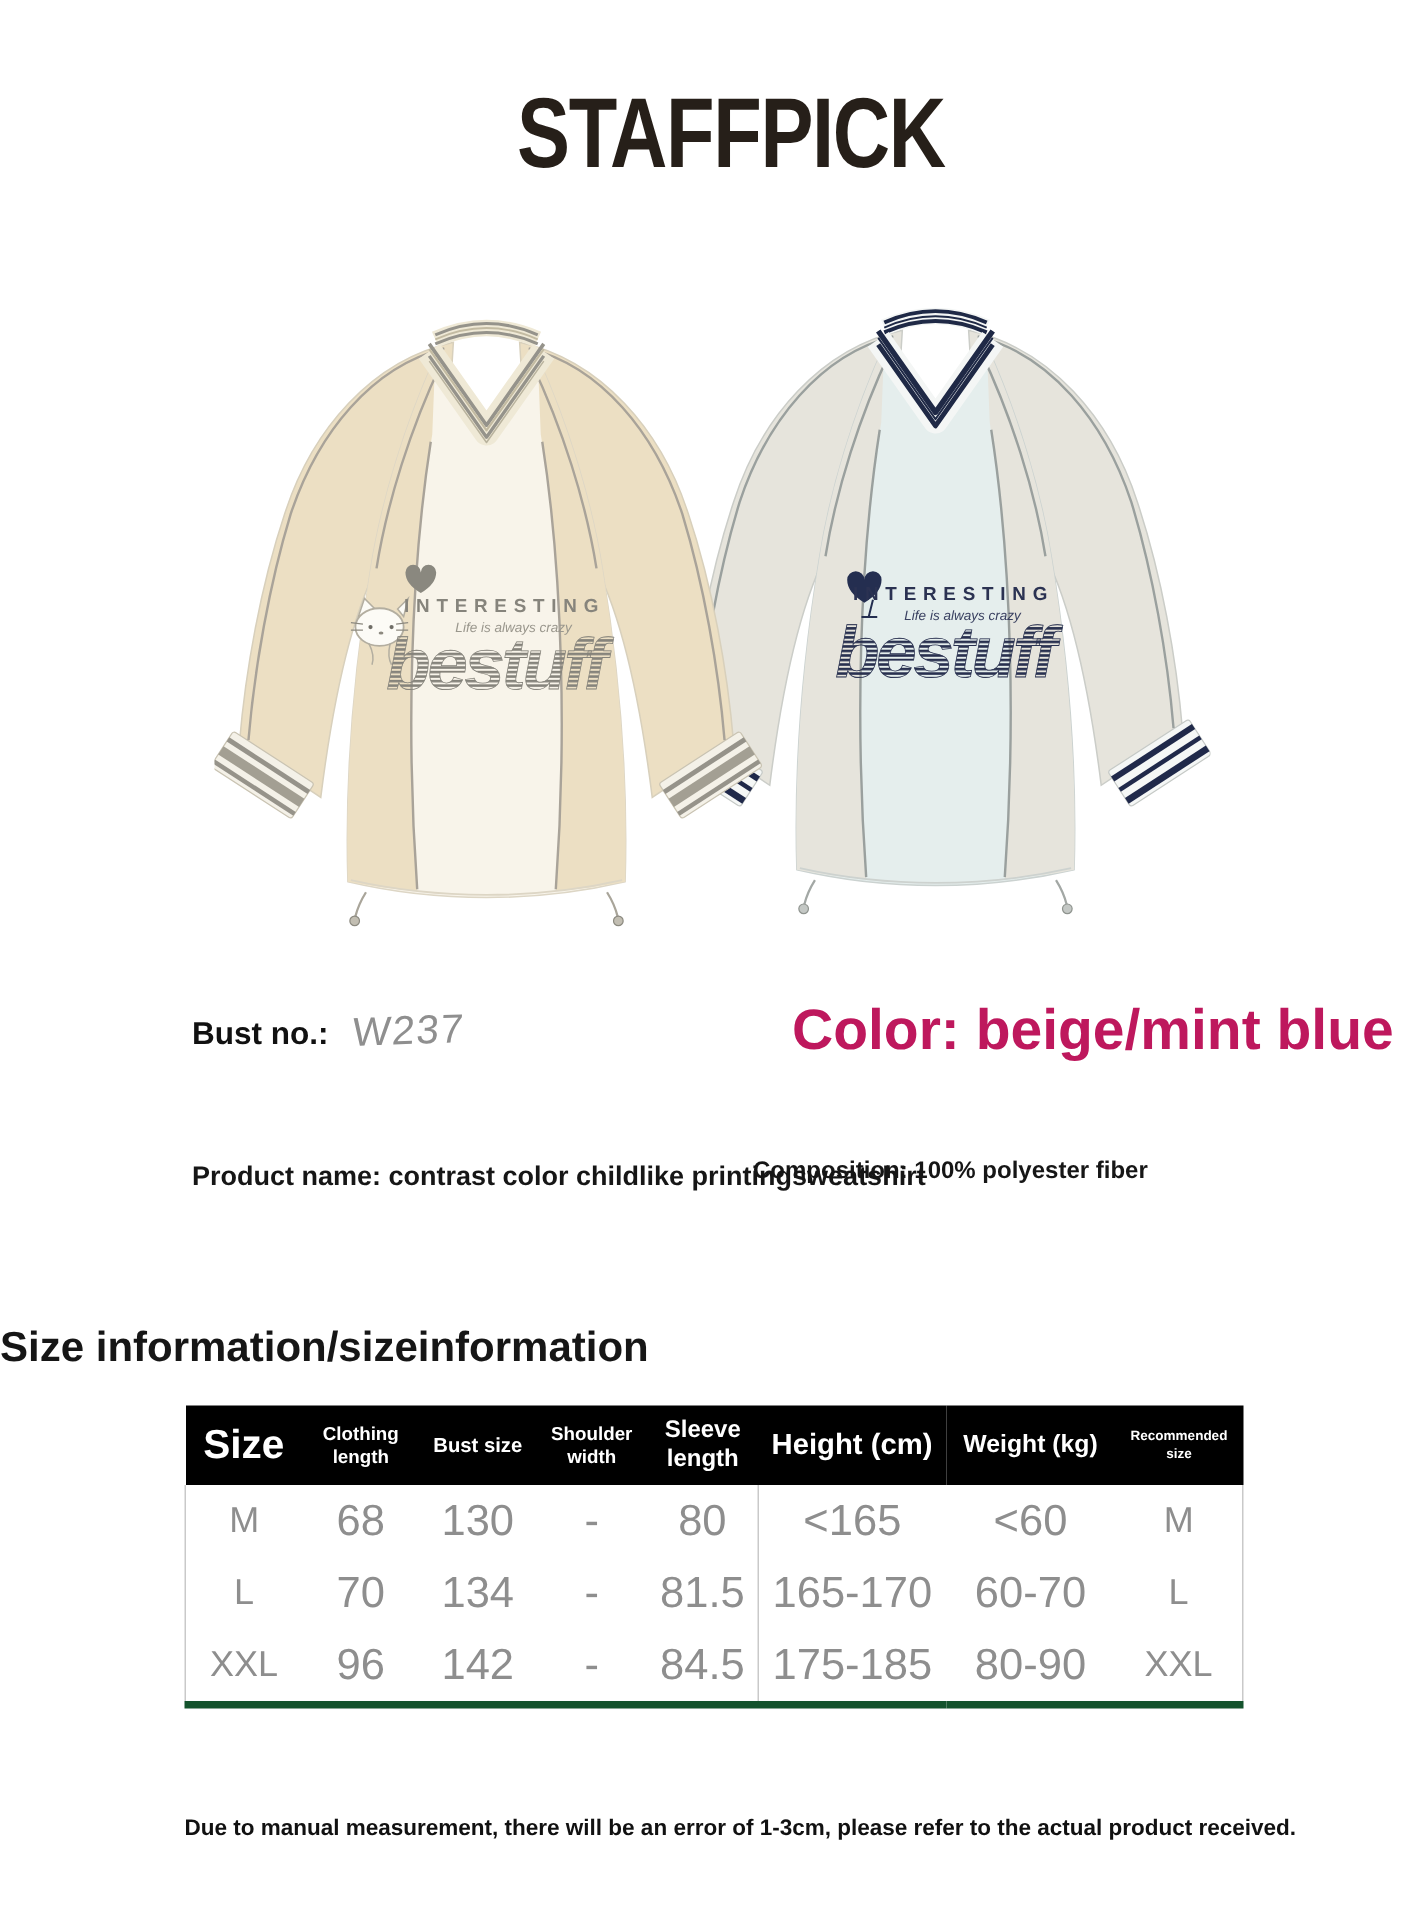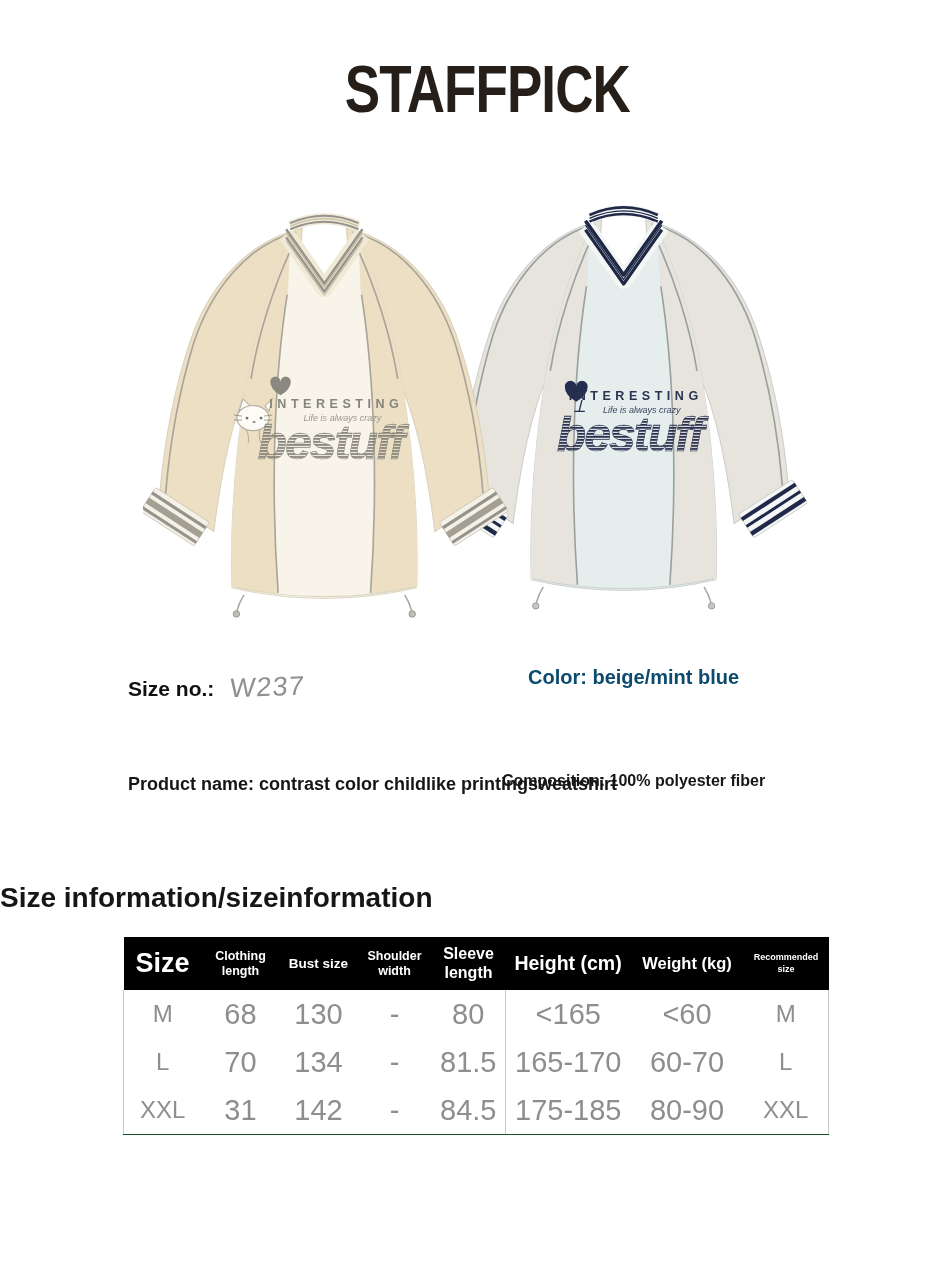--- a/index.html
+++ b/index.html
@@ -12,21 +12,21 @@
              letter-spacing:-1px;transform:scale(.93,1.16);transform-origin:center;}
 
   
   .hero{position:absolute;top:178px;left:143px;width:664px;height:454px;}
 
   
   .item-row{position:absolute;top:672px;left:128px;white-space:nowrap;}
   .item-label{font-weight:bold;font-size:21px;color:#111;}
   .item-no{display:inline-block;margin-left:16px;font-size:27px;color:#8f8f8f;
            transform:skewX(-6deg) rotate(-2deg);letter-spacing:1px;}
-  .color-line{position:absolute;top:666px;left:528px;font-weight:bold;font-size:20px;color:#0c4a6e;}
+  .color-line{position:absolute;top:666px;left:528px;font-weight:bold;font-size:38px;color:#be185d;}
   .pname{position:absolute;top:774px;left:128px;font-weight:bold;font-size:18px;color:#161616;}
   .comp{position:absolute;top:772px;left:502px;font-weight:bold;font-size:16px;color:#161616;}
 
   
   .size-title{position:absolute;top:882px;left:0;width:100%;text-align:left;
               font-weight:bold;font-size:28px;color:#161616;}
   .tbl-wrap{position:absolute;top:937px;left:123px;width:705px;}
   table{width:705px;border-collapse:collapse;table-layout:fixed;border-radius:21px;}
   thead th{background:#000;color:#fff;height:53px;vertical-align:middle;text-align:center;
            padding:0 2px;font-weight:bold;}
@@ -37,21 +37,21 @@
   th.c5{font-size:16px;line-height:1.15;}
   th.c6{font-size:19.5px;margin-top:36px;}
   th.c7{font-size:16.5px;}
   th.c8{font-size:9px;line-height:1.25;}
   tbody td{height:46px;text-align:center;vertical-align:middle;color:#8e8e8e;
            font-size:29px;background:#fff;}
   tbody td.szcol{font-size:24px;}
   tbody tr td:first-child{border-left:1px solid #c9c9c9;}
   tbody tr td:last-child{border-right:1px solid #c9c9c9;}
   tbody td.divr{border-right:1px solid #c9c9c9;}
-  tbody tr:last-child td{border-bottom:1px solid #14532d;}
+  tbody tr:last-child td{border-bottom:5px solid #14532d;}
 
   .note{position:absolute;top:1210px;left:123px;width:780px;font-weight:bold;
         font-size:15px;color:#111;}
 
   
   .pipeB{stroke:#a9a399;stroke-width:1.6;fill:none;}
   .pipeM{stroke:#9aa09e;stroke-width:1.6;fill:none;}
   text{font-family:"Liberation Sans",sans-serif;}
 </style>
 </head>
@@ -192,21 +192,21 @@
         </g>
         <text x="192" y="213" text-anchor="middle" font-size="12.5" font-weight="bold" letter-spacing="4.5" fill="#86847c" font-family="Liberation Serif,serif">INTERESTING</text>
         <text x="198" y="226" text-anchor="middle" font-size="9" font-style="italic" fill="#9a978d" font-family="DejaVu Serif,serif">Life is always crazy</text>
         <text x="186" y="264" text-anchor="middle" font-size="48" font-weight="bold" font-style="italic" letter-spacing="-2" fill="url(#pG)" stroke="#85837b" stroke-width="0.5" font-family="DejaVu Sans,sans-serif">bestuff</text>
       </g>
     </g>
   </svg>
   </div>
 
   <div class="item-row">
-    <span class="item-label">Size no.:</span><span class="item-no">W237</span>
+    <span class="item-label">Bust no.:</span><span class="item-no">W237</span>
   </div>
   <div class="color-line">Color: beige/mint blue</div>
   <div class="pname">Product name: contrast color childlike printingsweatshirt</div>
   <div class="comp">Composition: 100% polyester fiber</div>
 
   <div class="size-title">Size information/sizeinformation</div>
 
   <div class="tbl-wrap">
     <table>
       <colgroup>
@@ -247,26 +247,27 @@
           <td>70</td>
           <td>134</td>
           <td>-</td>
           <td class="divr">81.5</td>
           <td>165-170</td>
           <td>60-70</td>
           <td class="szcol">L</td>
         </tr>
         <tr>
           <td class="szcol">XXL</td>
-          <td>31</td>
+          <td>96</td>
           <td>142</td>
           <td>-</td>
           <td class="divr">84.5</td>
           <td>175-185</td>
           <td>80-90</td>
           <td class="szcol">XXL</td>
         </tr>
       </tbody>
     </table>
   </div>
 
+  <div class="note">Due to manual measurement, there will be an error of 1-3cm, please refer to the actual product received.</div>
 
 </div>
 
 </body></html>

